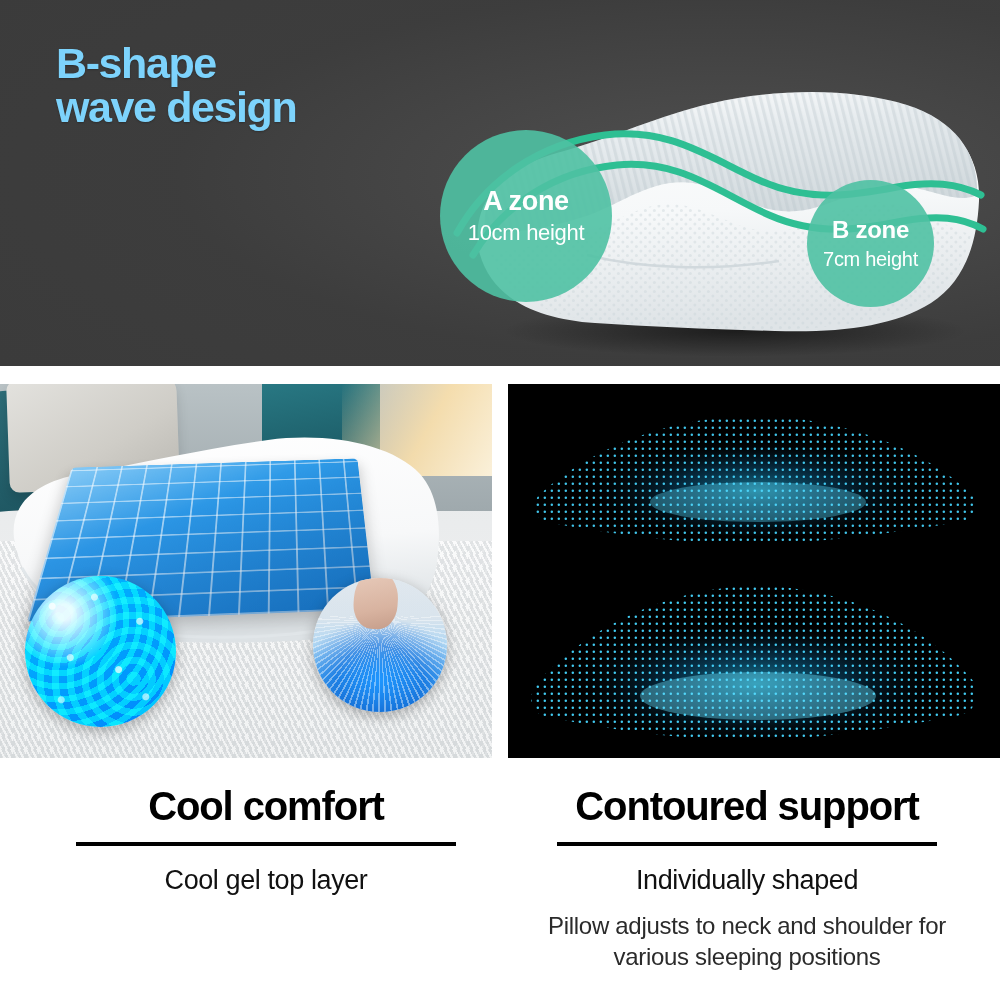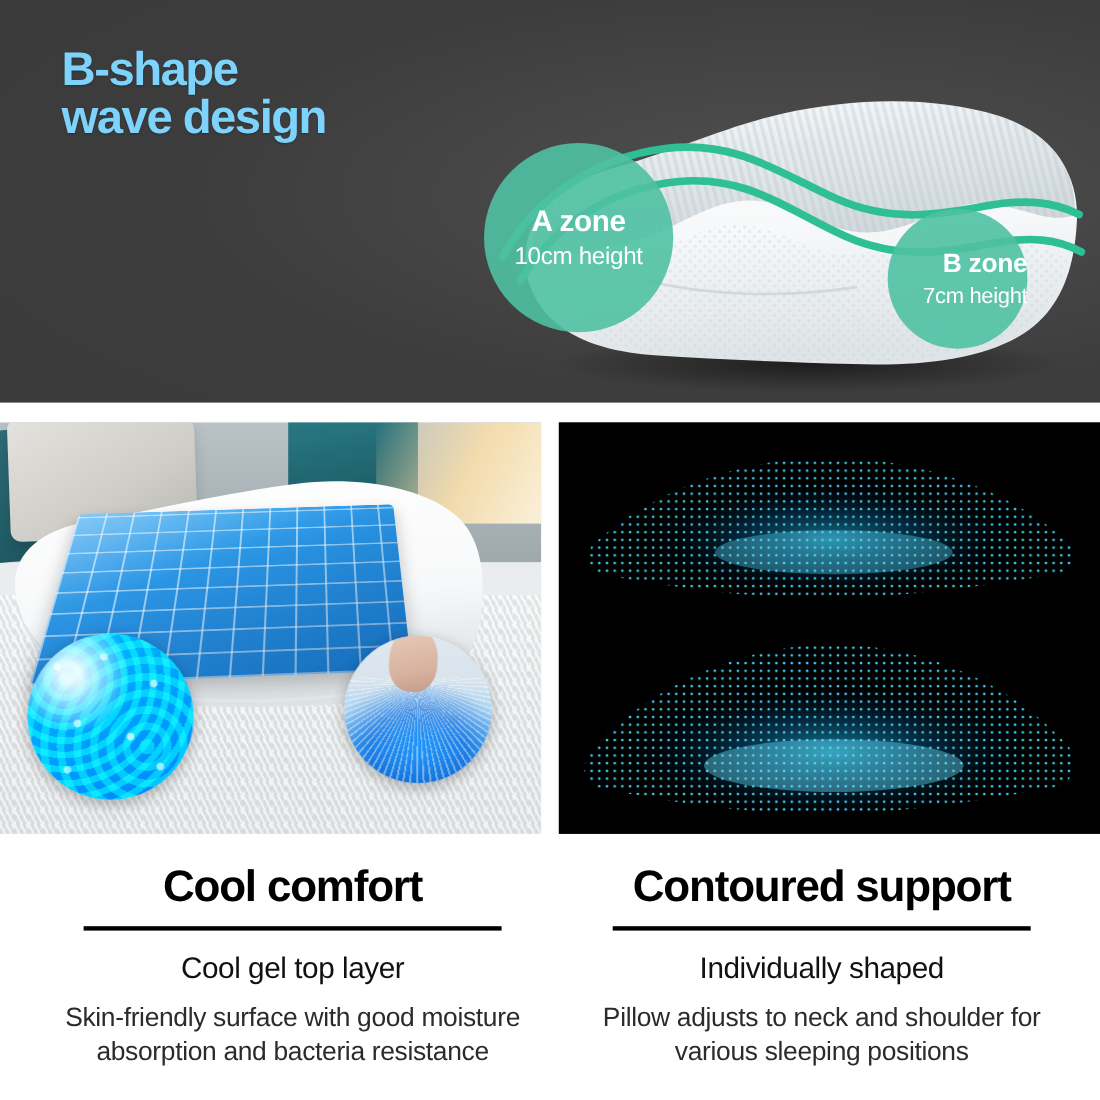--- a/index.html
+++ b/index.html
@@ -57,23 +57,22 @@
     display:flex; flex-direction:column;
     align-items:center; justify-content:center;
     color:#fff; text-align:center;
     line-height:1.1;
   }
   .zone-a {
     left:440px; top:130px; width:172px; height:172px;
     background:rgba(79,193,163,.90);
   }
   .zone-b {
-    left:807px; top:190px; width:127px; height:127px;
+    left:807px; top:180px; width:127px; height:127px;
     background:rgba(79,193,163,.90);
-    align-items:flex-end;
   }
   .zone-name { font-size:27px; font-weight:bold; letter-spacing:-.3px; }
   .zone-b .zone-name { font-size:24px; }
   .zone-h { font-size:22px; font-weight:300; margin-top:4px; letter-spacing:-.3px;}
   .zone-b .zone-h { font-size:20px; }
 
   
   .photos { position:absolute; left:0; top:384px; width:1000px; height:374px; }
 
   .photo {
@@ -431,22 +430,20 @@
       </div>
     </figure>
   </section>
 
   <section class="caps">
 
     <div class="cap cap-left">
       <div class="cap-title">Cool comfort</div>
       <div class="cap-rule"></div>
       <div class="cap-sub">Cool gel top layer</div>
-      <div class="cap-body">Skin-friendly surface with good moisture
-absorption and bacteria resistance</div>
     </div>
 
     <div class="cap cap-right">
       <div class="cap-title">Contoured support</div>
       <div class="cap-rule"></div>
       <div class="cap-sub">Individually shaped</div>
       <div class="cap-body">Pillow adjusts to neck and shoulder for
 various sleeping positions</div>
     </div>
   </section>

